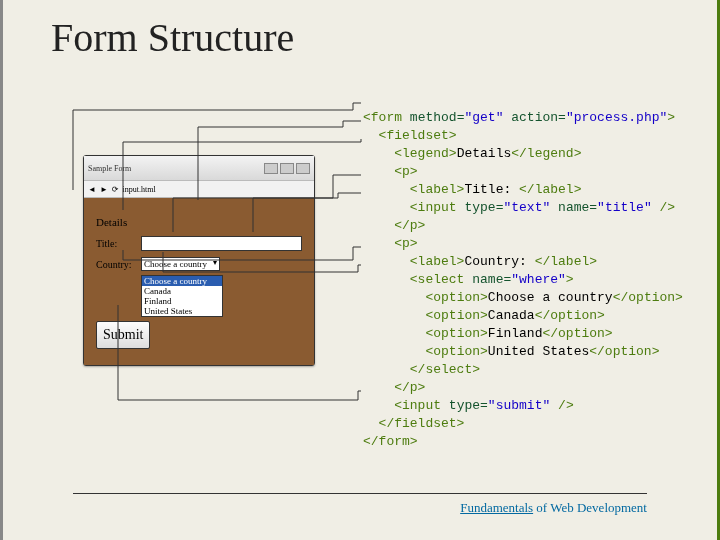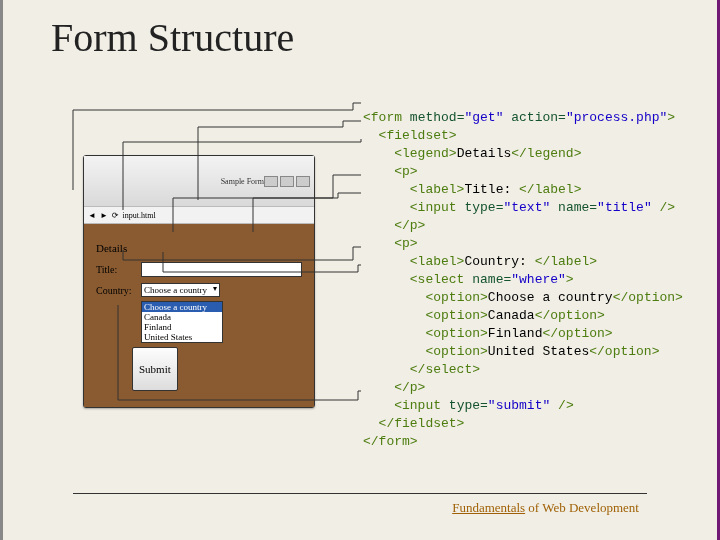--- a/index.html
+++ b/index.html
@@ -9,21 +9,21 @@
     height: 540px;
     background: #f0eee5;
     font-family: "Times New Roman", serif;
     overflow: hidden;
   }
   .slide {
     position: relative;
     width: 720px;
     height: 540px;
     border-left: 3px solid #888;
-    border-right: 3px solid #701a75;
+    border-right: 3px solid #4d7c0f;
     box-sizing: border-box;
   }
   .title {
     position: absolute;
     top: 14px;
     left: 48px;
     font-size: 40px;
     color: #222;
     font-family: "Times New Roman", serif;
   }
@@ -37,22 +37,22 @@
     background: #e8e8e8;
     border: 1px solid #333;
     border-radius: 3px;
     box-shadow: 0 1px 2px rgba(0,0,0,.3);
   }
   .fig-titlebar {
     height: 16px;
     background: linear-gradient(#f3f3f3,#d9d9d9);
     display: flex;
     align-items: center;
-    justify-content: flex-end;
-    padding: 17px 4px;
+    justify-content: space-between;
+    padding: 4px 4px;
     font-size: 8px;
     color: #333;
     border-bottom: 1px solid #bbb;
   }
   .fig-winbtns {
     display: flex;
     gap: 2px;
   }
   .fig-winbtn {
     width: 12px;
@@ -121,27 +121,26 @@
   .fig-dropdown .hi {
     background: #2a5db0;
     color: #fff;
     padding: 0 2px;
   }
   .fig-dropdown div {
     padding: 0 2px;
   }
   .fig-submit {
     display: inline-block;
-    font-size: 11px;
-    padding: 15px 6px;
+    font-size: 14px;
+    padding: 5px 6px;
     border: 1px solid #333;
     background: linear-gradient(#fdfdfd,#ddd);
     border-radius: 2px;
     margin-top: 4px;
-    margin-left: 36px;
   }
 
   
   .code {
     position: absolute;
     top: 96px;
     left: 360px;
     font-family: "Consolas", "Courier New", monospace;
     font-size: 13px;
     line-height: 18px;
@@ -166,24 +165,24 @@
   
   .footer-rule {
     position: absolute;
     left: 70px;
     right: 70px;
     bottom: 46px;
     border-top: 1px solid #333;
   }
   .footer {
     position: absolute;
-    right: 78px;
+    right: 70px;
     bottom: 24px;
     font-size: 13px;
-    color: #a16207;
+    color: #0369a1;
   }
   .footer .u {
     text-decoration: underline;
   }
 </style>
 </head>
 <body>
 
 <div class="slide">
 

